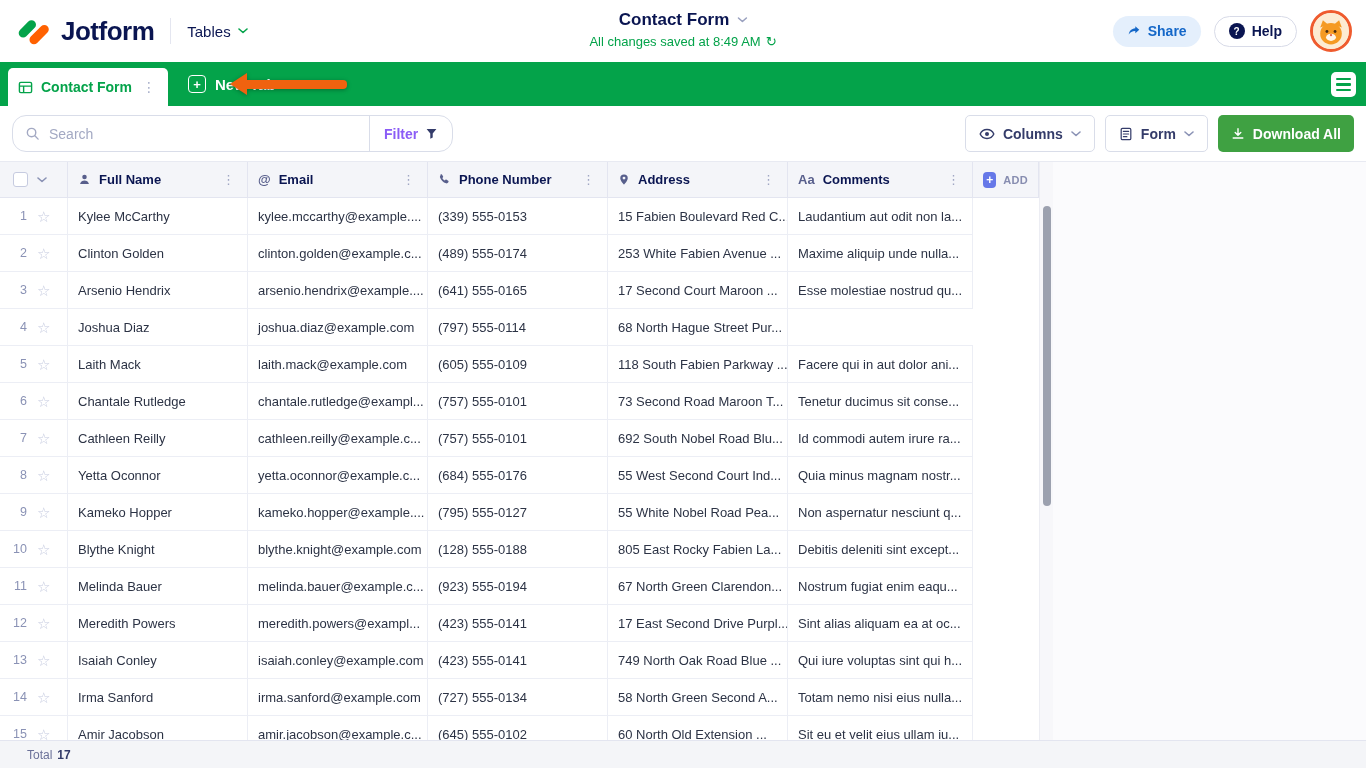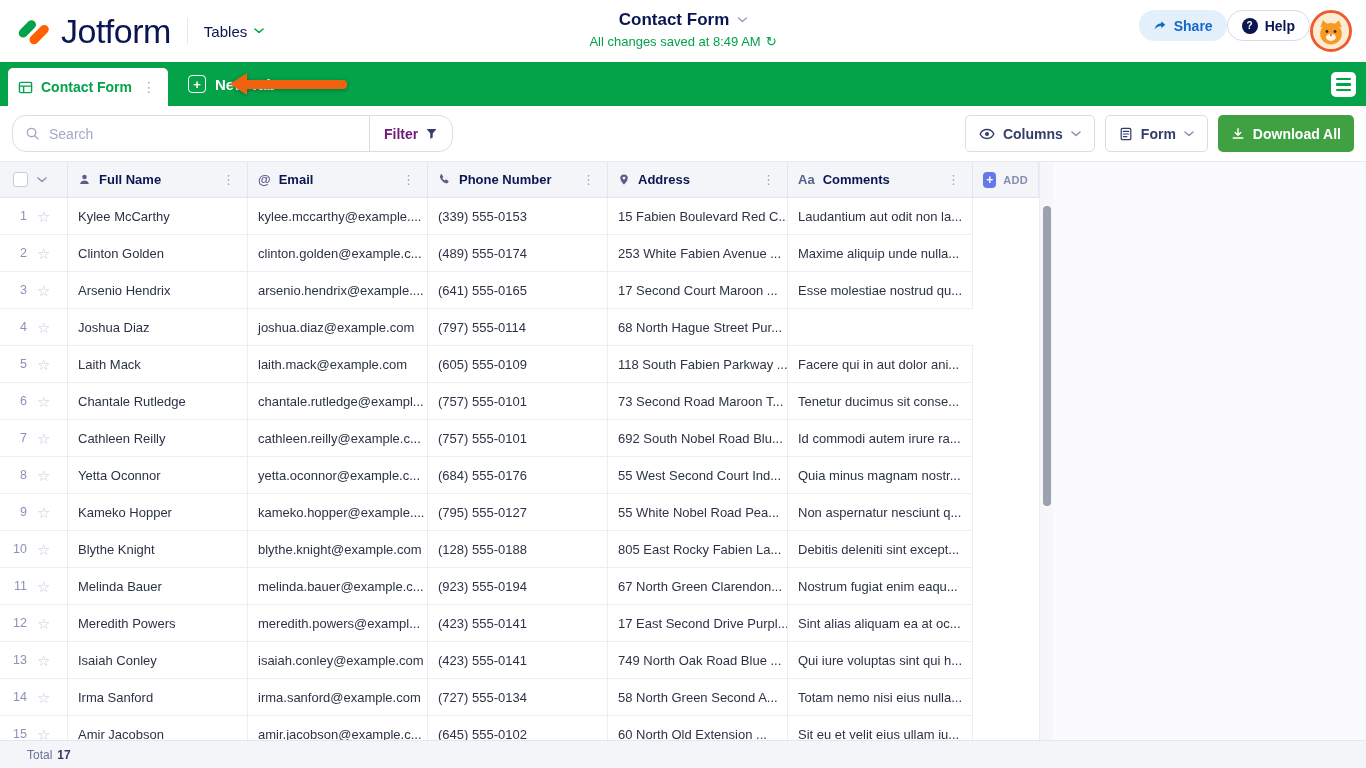--- a/index.html
+++ b/index.html
@@ -8,31 +8,31 @@
   :root{
     --green:#04A34A; --navy:#0A1551; --text:#2C3345; --muted:#6F76A7;
     --arrow_orange:#F0620F; --add_blue:#6678E8; --share_blue:#1467C8; --share_bg:#E4EFFC;
     --download_green:#3FA142; --avatar_ring:#EF5B2E; --border:#E3E5F0; --row_border:#ECEEF5;
   }
   .app{width:1366px;height:768px;display:flex;flex-direction:column}
 
   
   .topbar{height:62px;flex:0 0 62px;display:flex;align-items:center;padding:0 14px;position:relative;background:#fff}
   .brand{display:flex;align-items:center;gap:9px;cursor:pointer}
-  .logo-text{font-size:34px;font-weight:400;color:var(--navy);letter-spacing:-.5px}
+  .logo-text{font-size:26px;font-weight:700;color:var(--navy);letter-spacing:-.5px}
   .v-divider{width:1px;height:26px;background:#E4E6F0;margin:0 16px}
   .tables-nav{display:flex;align-items:center;gap:7px;color:var(--navy);font-size:15px;font-weight:500;cursor:pointer}
   .tables-nav .chev{color:var(--green);display:flex}
   .center-title{position:absolute;left:50%;top:10px;transform:translateX(-50%);text-align:center}
   .title-row{display:flex;align-items:center;justify-content:center;gap:8px}
   .page-title{font-size:17px;font-weight:700;color:var(--navy)}
   .title-row .chev{color:#9AA1BF;display:flex;cursor:pointer}
   .status-row{display:flex;align-items:center;justify-content:center;gap:5px;margin-top:4px;color:var(--green);font-size:13px}
   .refresh{font-size:13px}
-  .topbar-right{margin-left:auto;display:flex;align-items:flex-start;}
+  .topbar-right{margin-left:auto;display:flex;align-items:center;gap:13px}
   .pill{height:31px;border-radius:16px;display:flex;align-items:center;gap:7px;padding:0 14px;font-size:14px;font-weight:600;cursor:pointer;font-family:inherit}
   .share-btn{background:var(--share_bg);color:var(--share_blue);border:none}
   .help-btn{background:#fff;color:var(--navy);border:1px solid #D8DBE8}
   .help-q{width:16px;height:16px;border-radius:50%;background:var(--navy);color:#fff;font-size:10px;font-weight:700;display:flex;align-items:center;justify-content:center}
   .avatar{width:42px;height:42px;border-radius:50%;border:3px solid var(--avatar_ring);overflow:hidden;cursor:pointer;background:#FDEBD2;flex:0 0 42px}
 
   
   .tabbar{height:44px;flex:0 0 44px;background:var(--green);display:flex;align-items:flex-end;position:relative;padding-left:8px}
   .tab-active{height:38px;background:#fff;border-radius:5px 5px 0 0;display:flex;align-items:center;gap:8px;padding:0 10px;cursor:pointer}
   .tab-active .tabicon{color:var(--green);display:flex}
@@ -46,21 +46,21 @@
   .tabs-menu-btn{position:absolute;right:10px;top:10px;width:25px;height:25px;background:#fff;border-radius:5px;display:flex;flex-direction:column;justify-content:center;align-items:center;gap:3px;cursor:pointer}
   .tabs-menu-btn i{display:block;width:15px;height:2.2px;background:var(--green);border-radius:1px}
 
   
   .toolbar{height:56px;flex:0 0 56px;display:flex;align-items:center;padding:0 12px;gap:10px;border-bottom:1px solid #E8EAF2;background:#fff}
   .search-filter{display:flex;align-items:center;height:37px;border:1px solid #D9DDE9;border-radius:14px;overflow:hidden;background:#fff}
   .search-seg{display:flex;align-items:center;gap:9px;padding:0 12px;width:356px}
   .search-seg input{border:none;outline:none;font-size:14px;color:var(--navy);width:100%;font-family:inherit}
   .search-seg input::placeholder{color:#A3A9C3}
   .search-icon{color:#A3A9C3;display:flex}
-  .filter-seg{display:flex;align-items:center;gap:7px;padding:0 14px;border-left:1px solid #D9DDE9;height:100%;font-size:14px;font-weight:600;color:#701a75;cursor:pointer}
+  .filter-seg{display:flex;align-items:center;gap:7px;padding:0 14px;border-left:1px solid #D9DDE9;height:100%;font-size:14px;font-weight:600;color:#8b5cf6;cursor:pointer}
   .funnel{color:#343C6A;display:flex}
   .toolbar-right{margin-left:auto;display:flex;align-items:center;gap:10px}
   .tbtn{height:37px;border:1px solid #D9DDE9;border-radius:5px;background:#fff;display:flex;align-items:center;gap:8px;padding:0 13px;font-size:14px;font-weight:600;color:#343C6A;cursor:pointer;font-family:inherit}
   .tbtn .chev{color:#8A92B5;display:flex}
   .download-btn{background:var(--download_green);border:none;color:#fff}
 
   
   .content{flex:1;display:flex;position:relative;background:#FBFBFD;overflow:hidden}
   .grid{width:1039px;flex:0 0 1039px;background:#fff;display:flex;flex-direction:column}
   .thead{display:flex;height:36px;flex:0 0 36px;background:#F4F5F9;border-bottom:1px solid var(--border)}

